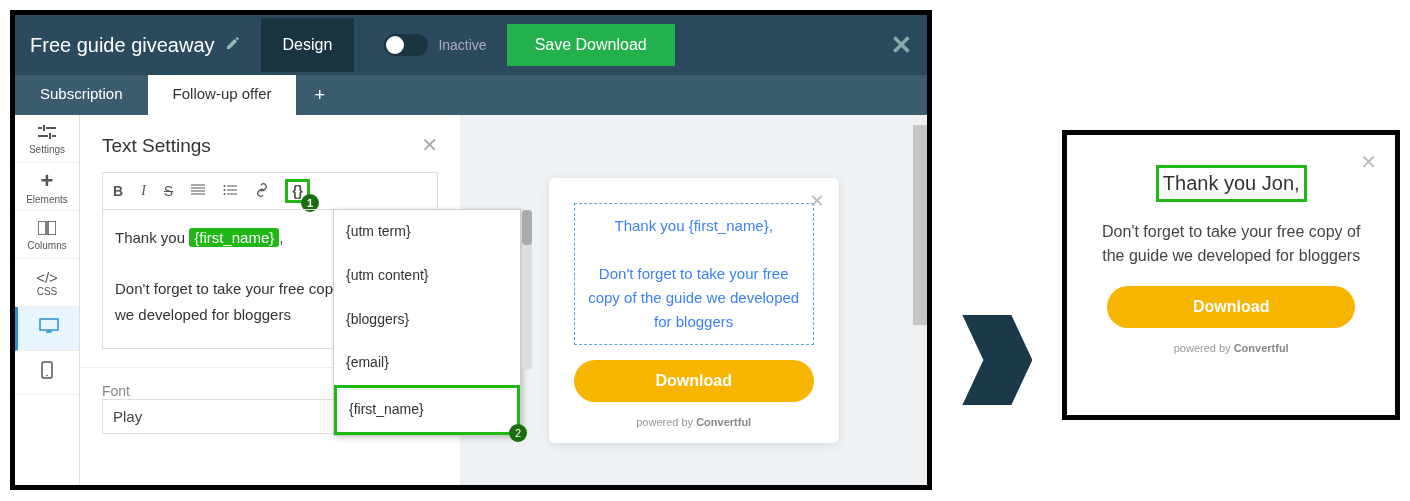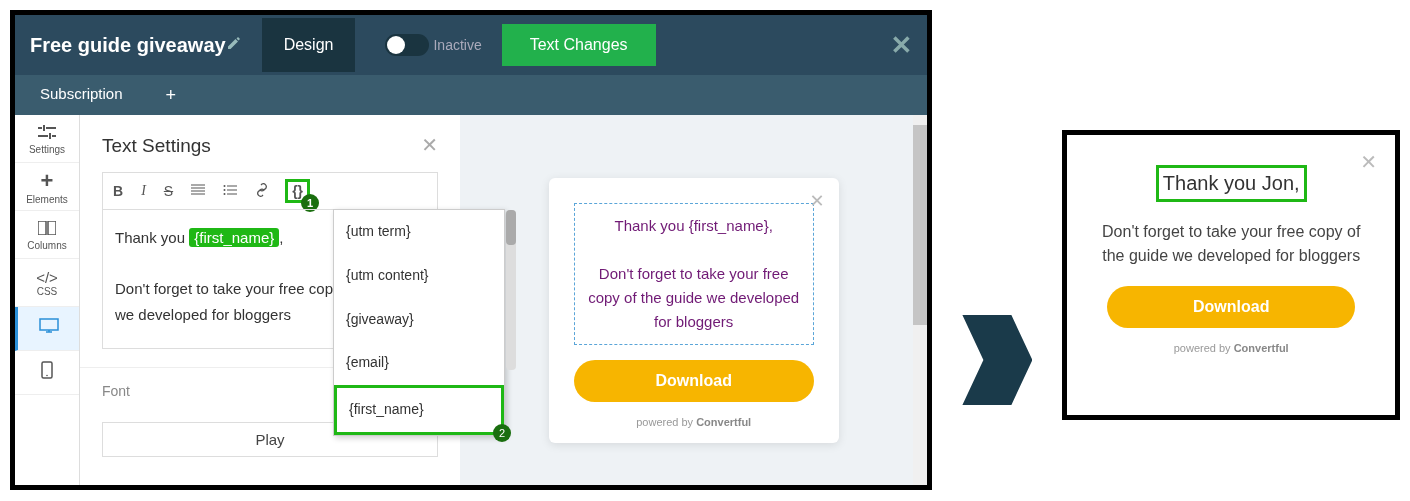--- a/index.html
+++ b/index.html
@@ -1,24 +1,24 @@
 <!DOCTYPE html>
 <html><head>
 <meta charset="utf-8">
 <style>
 * { box-sizing: border-box; margin: 0; padding: 0; }
 body { font-family: Arial, sans-serif; background: #fff; display: flex; gap: 30px; padding: 10px; }
 .app-wrapper { border: 5px solid #000; width: 930px; height: 480px; position: relative; overflow: hidden; background: #2c4a5e; }
 .topbar { background: #2c4a5e; height: 60px; display: flex; align-items: center; padding: 0 15px; }
-.campaign-title { color: #fff; font-size: 20px; font-weight: 700; margin-right: 0; }
+.campaign-title { color: #fff; font-size: 20px; font-weight: 400; margin-right: 10px; }
 .pencil-icon { color: #aaa; margin-right: 20px; }
 .tabs-top { display: flex; }
 .top-tab { padding: 18px 22px; color: #fff; font-size: 16px; cursor: pointer; }
 .top-tab.active { background: #1a3440; }
-.toggle-wrap { margin-left: 30px; display: flex; align-items: center; gap: 4px; }
+.toggle-wrap { margin-left: 30px; display: flex; align-items: center; gap: 10px; }
 .toggle { width: 44px; height: 22px; background: #1a3440; border-radius: 11px; position: relative; }
 .toggle-knob { width: 18px; height: 18px; background: #fff; border-radius: 50%; position: absolute; top: 2px; left: 2px; }
 .toggle-label { color: #aab; font-size: 14px; }
 .save-btn { margin-left: 20px; background: #22b14c; color: #fff; border: none; padding: 12px 28px; font-size: 16px; cursor: pointer; }
 .close-top { margin-left: auto; color: #8aa; font-size: 26px; cursor: pointer; font-weight: bold; }
 .subtabs { background: #3a5c6e; height: 40px; display: flex; align-items: stretch; }
 .subtab { padding: 10px 25px; color: #fff; font-size: 15px; cursor: pointer; }
 .subtab.active { background: #fff; color: #333; }
 .subtab-plus { padding: 10px 18px; color: #fff; font-size: 18px; cursor: pointer; }
 .workspace { display: flex; height: calc(100% - 100px); background: #eef2f5; }
@@ -30,36 +30,36 @@
 .settings-panel { width: 380px; background: #fff; padding: 18px 0 0 0; position: relative; }
 .panel-header { display: flex; justify-content: space-between; align-items: flex-end; padding: 0 22px 15px; }
 .panel-title { font-size: 19px; color: #333; }
 .panel-close { color: #aaa; font-size: 20px; cursor: pointer; }
 .editor-toolbar { margin: 0 22px; border: 1px solid #ddd; border-bottom: none; padding: 6px 8px; display: flex; gap: 14px; align-items: center; }
 .tb-btn { color: #555; font-size: 14px; cursor: pointer; padding: 2px; }
 .braces-btn { border: 3px solid #1fb815; padding: 1px 4px; font-weight: bold; position: relative; }
 .callout-1 { position: absolute; bottom: -12px; right: -12px; width: 18px; height: 18px; background: #1a6e0f; color: #fff; border-radius: 50%; font-size: 11px; display: flex; align-items: center; justify-content: center; }
 .editor-body { margin: 0 22px; border: 1px solid #ddd; padding: 15px 12px; min-height: 140px; font-size: 15px; color: #333; line-height: 1.7; position: relative; }
 .merge-tag { background: #1fb815; color: #fff; padding: 1px 5px; border-radius: 3px; }
-.dropdown { position: absolute; top: -1px; left: 230px; width: 172px; background: #fff; border: 1px solid #ccc; box-shadow: 2px 2px 6px rgba(0,0,0,0.2); z-index: 10; }
+.dropdown { position: absolute; top: -1px; left: 230px; width: 188px; background: #fff; border: 1px solid #ccc; box-shadow: 2px 2px 6px rgba(0,0,0,0.2); z-index: 10; }
 .dropdown-item { padding: 10px 12px; font-size: 14px; color: #333; cursor: pointer; }
 .dropdown-item.highlight { border: 3px solid #1fb815; position: relative; }
 .callout-2 { position: absolute; bottom: -10px; right: -10px; width: 18px; height: 18px; background: #1a6e0f; color: #fff; border-radius: 50%; font-size: 11px; display: flex; align-items: center; justify-content: center; }
 .scroll-hint { position: absolute; right: -12px; top: 0; width: 10px; height: 160px; background: #ddd; border-radius: 4px; }
 .scroll-thumb { position: absolute; right: -12px; top: 0; width: 10px; height: 35px; background: #aaa; border-radius: 4px; }
 .font-section { margin: 18px 0 0 0; padding: 0 22px; border-top: 1px solid #eee; padding-top: 15px; }
-.font-label { color: #888; font-size: 14px; margin-bottom: 23px; }
-.font-select { border: 1px solid #ddd; padding: 8px 10px; color: #444; font-size: 15px; display: flex; justify-content: center; align-items: center; cursor: pointer; }
+.font-label { color: #888; font-size: 14px; margin-bottom: 0; }
+.font-select { border: 1px solid #ddd; padding: 8px 10px; color: #444; font-size: 15px; display: flex; justify-content: flex-start; align-items: center; cursor: pointer; }
 .preview-area { flex: 1; background: #eef2f5; display: flex; align-items: center; justify-content: center; padding: 20px; position: relative; overflow: hidden; }
 .vertical-scroll { position: absolute; right: 0; top: 0; width: 14px; height: 100%; display: flex; flex-direction: column; align-items: center; }
 .scroll-v-track { flex: 1; width: 14px; background: #f0f0f0; position: relative; }
 .scroll-v-thumb { position: absolute; top: 10px; width: 14px; height: 200px; background: #c5c5c5; }
 .popup-card { background: #fff; border-radius: 6px; padding: 25px 25px 15px; width: 290px; box-shadow: 0 2px 10px rgba(0,0,0,0.1); position: relative; margin-top: 20px; }
 .popup-close { position: absolute; top: 12px; right: 14px; color: #bbb; font-size: 18px; cursor: pointer; }
-.popup-text-area { border: 1px dashed #5aa5d8; padding: 10px; text-align: center; color: #701a75; font-size: 15px; line-height: 1.6; }
+.popup-text-area { border: 1px dashed #5aa5d8; padding: 10px; text-align: center; color: #3b82f6; font-size: 15px; line-height: 1.6; }
 .popup-btn { margin-top: 15px; width: 100%; background: #f7b500; color: #fff; border: none; padding: 12px; border-radius: 25px; font-size: 16px; font-weight: bold; cursor: pointer; }
 .powered { text-align: center; font-size: 11px; color: #999; margin-top: 14px; }
 .powered b { color: #888; }
 
 
 .result-wrapper { border: 5px solid #000; width: 340px; height: 290px; background: #fff; padding: 20px; position: relative; margin-top: 120px; }
 .result-close { position: absolute; top: 15px; right: 18px; color: #bbb; font-size: 20px; cursor: pointer; }
 .result-title { border: 3px solid #1fb815; display: inline-block; padding: 4px 4px; font-size: 20px; color: #333; }
 .result-head-wrap { text-align: center; margin-top: 10px; }
 .result-body { text-align: center; color: #444; font-size: 16px; line-height: 1.5; margin-top: 18px; padding: 0 10px; }
@@ -85,26 +85,27 @@
     </span>
     <div class="tabs-top">
       <div class="top-tab active">Design</div>
     </div>
     <div class="toggle-wrap">
       <div class="toggle">
           <div class="toggle-knob"></div>
         </div>
       <span class="toggle-label">Inactive</span>
     </div>
-    <button class="save-btn">Text Changes</button>
+    <button class="save-btn">Save Download</button>
     <span class="close-top">✕</span>
   </div>
 
   <div class="subtabs">
     <div class="subtab">Subscription</div>
+    <div class="subtab active">Follow-up offer</div>
     <div class="subtab-plus">+</div>
   </div>
 
   <div class="workspace">
     <div class="left-rail">
       <div class="rail-item">
         <span class="ico"><svg width="18" height="14" viewBox="0 0 18 14">
               <path d="M0 2h4v2H0zM8 2h10v2H8zM5 0h2v6H5zM0 10h10v2H0zM14 10h4v2h-4zM11 8h2v6h-2z" fill="#555"></path>
             </svg></span>
         <span>Settings</span>
@@ -165,21 +166,21 @@
       </div>
       <div class="editor-body">
         <span>Thank you </span><span class="merge-tag">{first_name}</span><span>,</span>
         <br><br>
         <span>Don't forget to take your free copy o</span><br>
         <span>we developed for bloggers</span>
 
         <div class="dropdown">
           <div class="dropdown-item">{utm term}</div>
           <div class="dropdown-item">{utm content}</div>
-          <div class="dropdown-item">{giveaway}</div>
+          <div class="dropdown-item">{bloggers}</div>
           <div class="dropdown-item">{email}</div>
           <div class="dropdown-item highlight">{first_name}
             <span class="callout-2">2</span>
           </div>
           <div class="scroll-hint"></div>
           <div class="scroll-thumb"></div>
         </div>
       </div>
 
       <div class="font-section">

